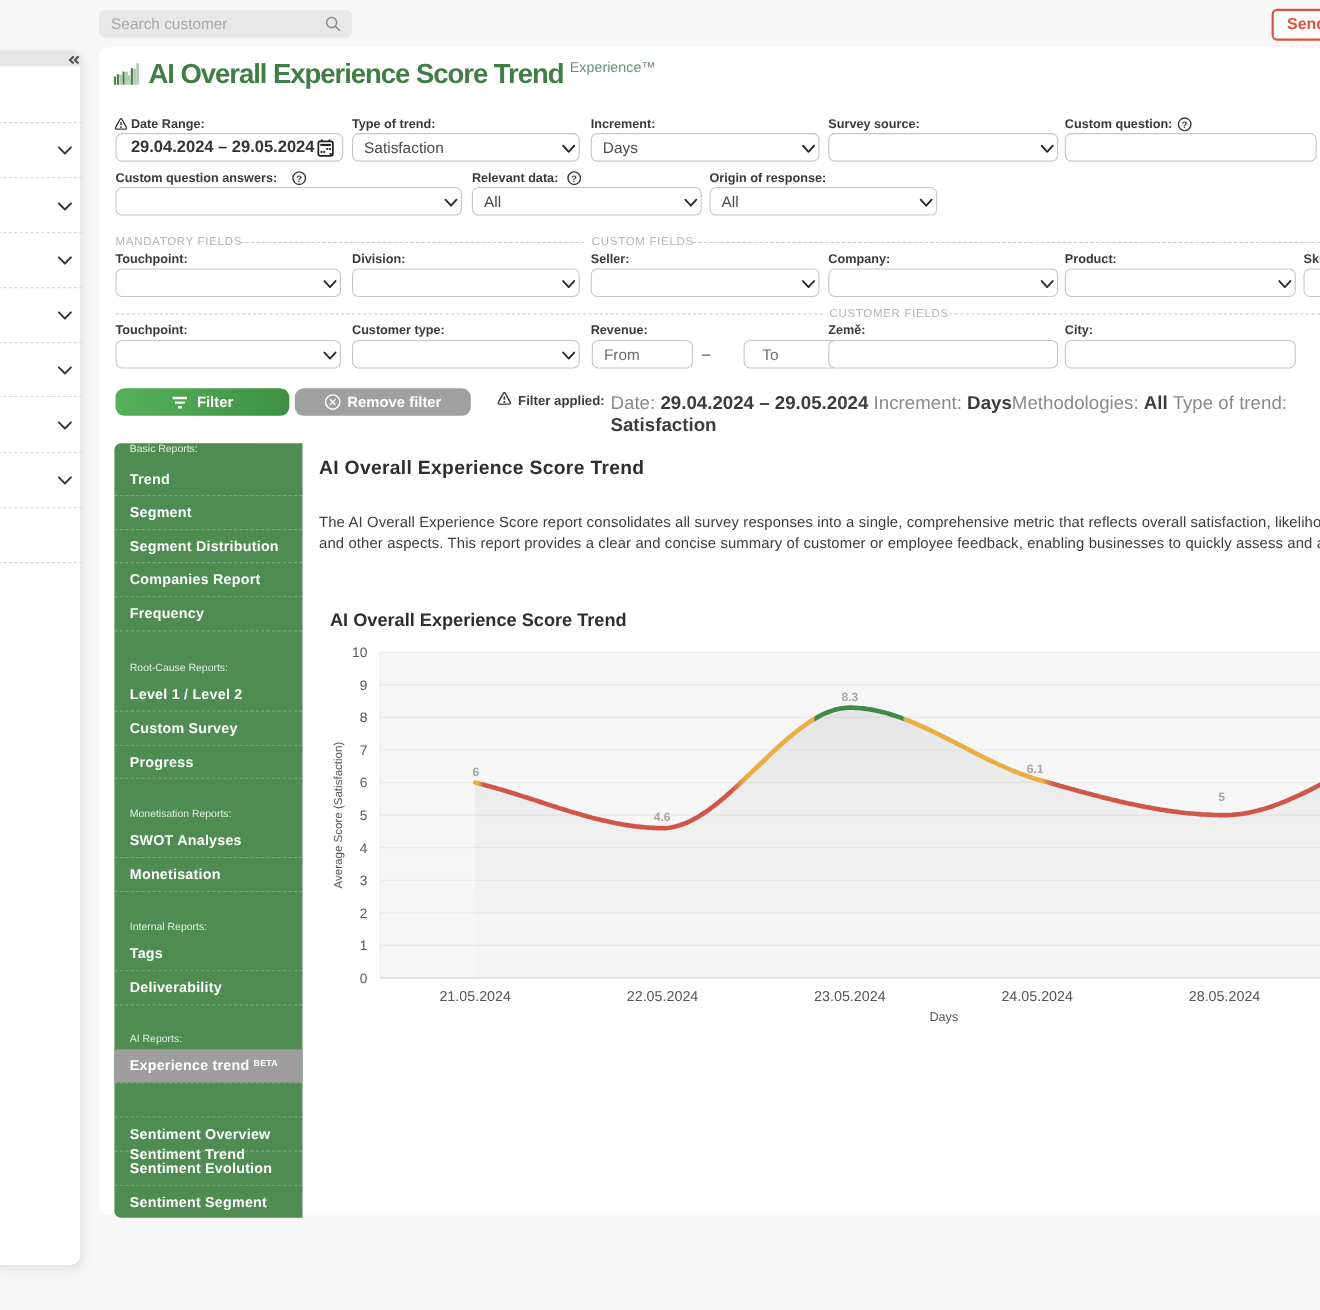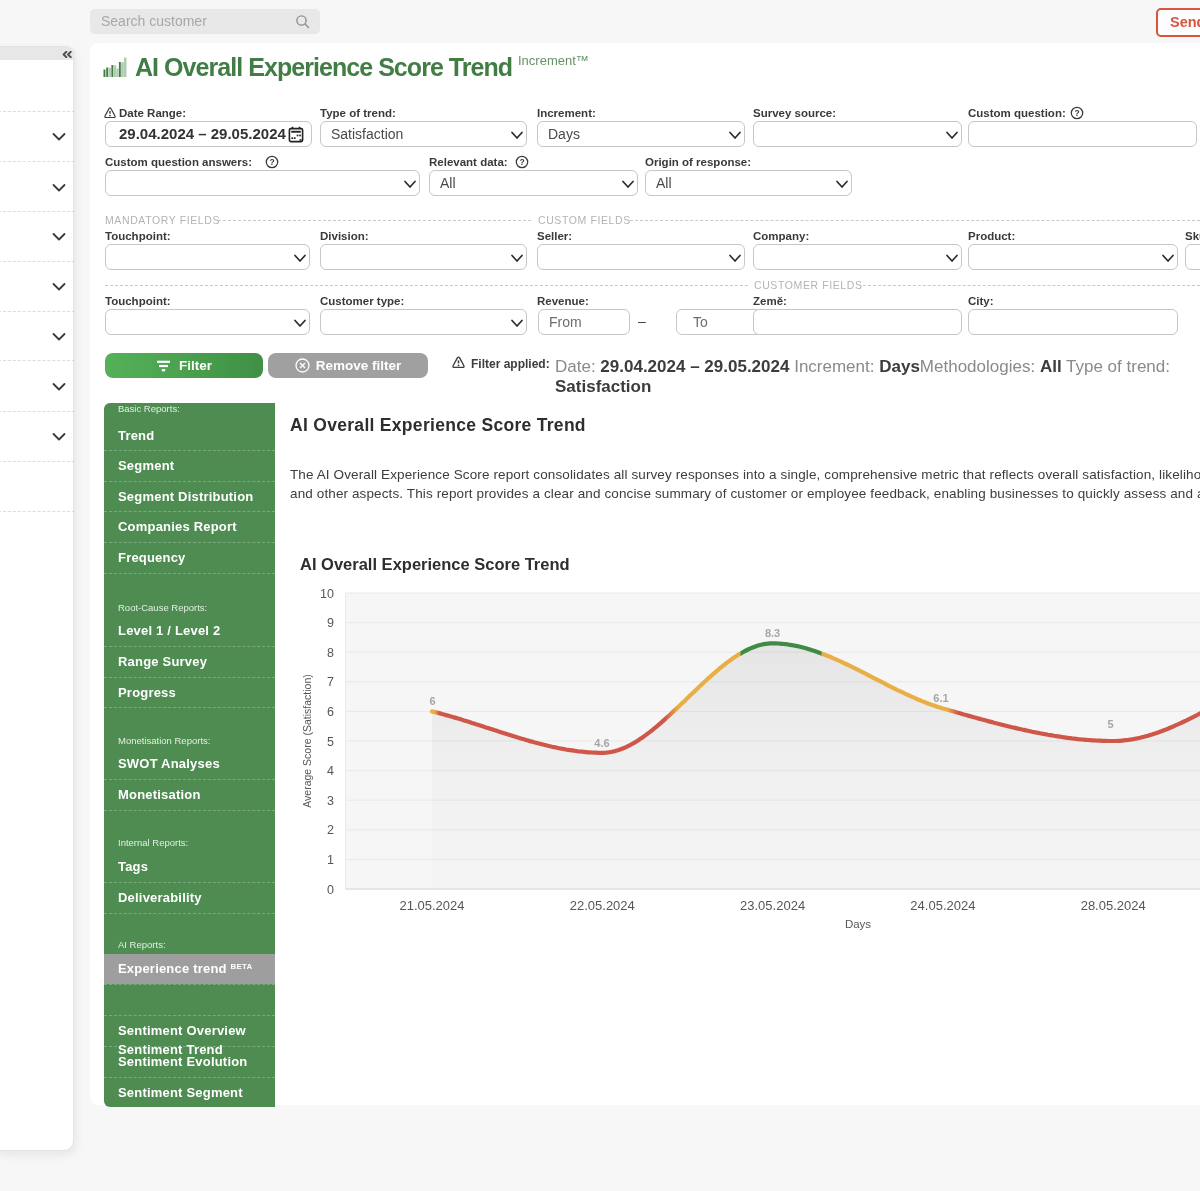--- a/index.html
+++ b/index.html
@@ -108,21 +108,21 @@
     <rect x="5.4" y="13.8" width="2.7" height="9.2" fill="#b2cbb3"></rect>
     <rect x="8.4" y="11" width="1.9" height="12" fill="#417d45"></rect>
     <rect x="10.6" y="11.3" width="2.7" height="11.7" fill="#b2cbb3"></rect>
     <rect x="13.4" y="14.5" width="2.2" height="8.5" fill="#b2cbb3"></rect>
     <rect x="15.9" y="8" width="1.9" height="15" fill="#417d45"></rect>
     <rect x="18.1" y="8.3" width="2.7" height="14.7" fill="#b2cbb3"></rect>
     <rect x="20.9" y="3.5" width="2.6" height="19.5" fill="#b2cbb3"></rect>
   </g>
 </svg>
 <div class="abs pagetitle">AI Overall Experience Score Trend</div>
-<div class="abs enterprise">Increment™</div>
+<div class="abs enterprise">Experience™</div>
 
 <svg class="abs" style="left:103.5px; top:106.5px;" width="12" height="11" viewBox="0 0 12 11">
     <path d="M5.1 1.5 a1 1 0 0 1 1.8 0 L11 9 a1 1 0 0 1 -0.9 1.5 L1.9 10.5 A1 1 0 0 1 1 9 Z" fill="none" stroke="#3d3d3d" stroke-width="1.25" stroke-linejoin="round"></path>
     <line x1="6" y1="4" x2="6" y2="6.8" stroke="#3d3d3d" stroke-width="1.4"></line>
     <circle cx="6" cy="8.6" r="0.85" fill="#3d3d3d"></circle>
   </svg>
 <div class="abs flabel" style="left:119px; top:107px;">Date Range:</div>
 <div class="abs fbox" style="left:105px; top:121px; width:207px; font-weight:bold; font-size:15px; color:#333; padding-left:13px;">29.04.2024 – 29.05.2024
   <svg style="position:absolute; right:7px; top:4px;" width="16" height="17" viewBox="0 0 16 17">
       <rect x="1.4" y="2.6" width="13.2" height="13" rx="1.5" fill="none" stroke="#222" stroke-width="1.6"></rect>
@@ -291,21 +291,21 @@
 <div class="abs m-sep" style="left:104px; top:1076.5px;"></div>
 <div class="abs m-sep" style="left:104px; top:1107.3px;"></div>
 <div class="abs m-label" style="left:118px; top:403.0px;">Basic Reports:</div>
 <div class="abs m-item" style="left:118px; top:427.5px;">Trend</div>
 <div class="abs m-item" style="left:118px; top:458.0px;">Segment</div>
 <div class="abs m-item" style="left:118px; top:488.5px;">Segment Distribution</div>
 <div class="abs m-item" style="left:118px; top:519.0px;">Companies Report</div>
 <div class="abs m-item" style="left:118px; top:550.0px;">Frequency</div>
 <div class="abs m-label" style="left:118px; top:602px;">Root-Cause Reports:</div>
 <div class="abs m-item" style="left:118px; top:623.0px;">Level 1 / Level 2</div>
-<div class="abs m-item" style="left:118px; top:653.5px;">Range Survey</div>
+<div class="abs m-item" style="left:118px; top:653.5px;">Custom Survey</div>
 <div class="abs m-item" style="left:118px; top:684.5px;">Progress</div>
 <div class="abs m-label" style="left:118px; top:735.0px;">Monetisation Reports:</div>
 <div class="abs m-item" style="left:118px; top:756.0px;">SWOT Analyses</div>
 <div class="abs m-item" style="left:118px; top:787.0px;">Monetisation</div>
 <div class="abs m-label" style="left:118px; top:836.5px;">Internal Reports:</div>
 <div class="abs m-item" style="left:118px; top:859.0px;">Tags</div>
 <div class="abs m-item" style="left:118px; top:890.0px;">Deliverability</div>
 <div class="abs m-label" style="left:118px; top:939.0px;">AI Reports:</div>
 <div class="abs m-item" style="left:118px; top:961.0px;">Experience trend <span style="font-size:8px; vertical-align:4px;">BETA</span></div>
 <div class="abs m-item" style="left:118px; top:1042px;">Sentiment Trend</div>

